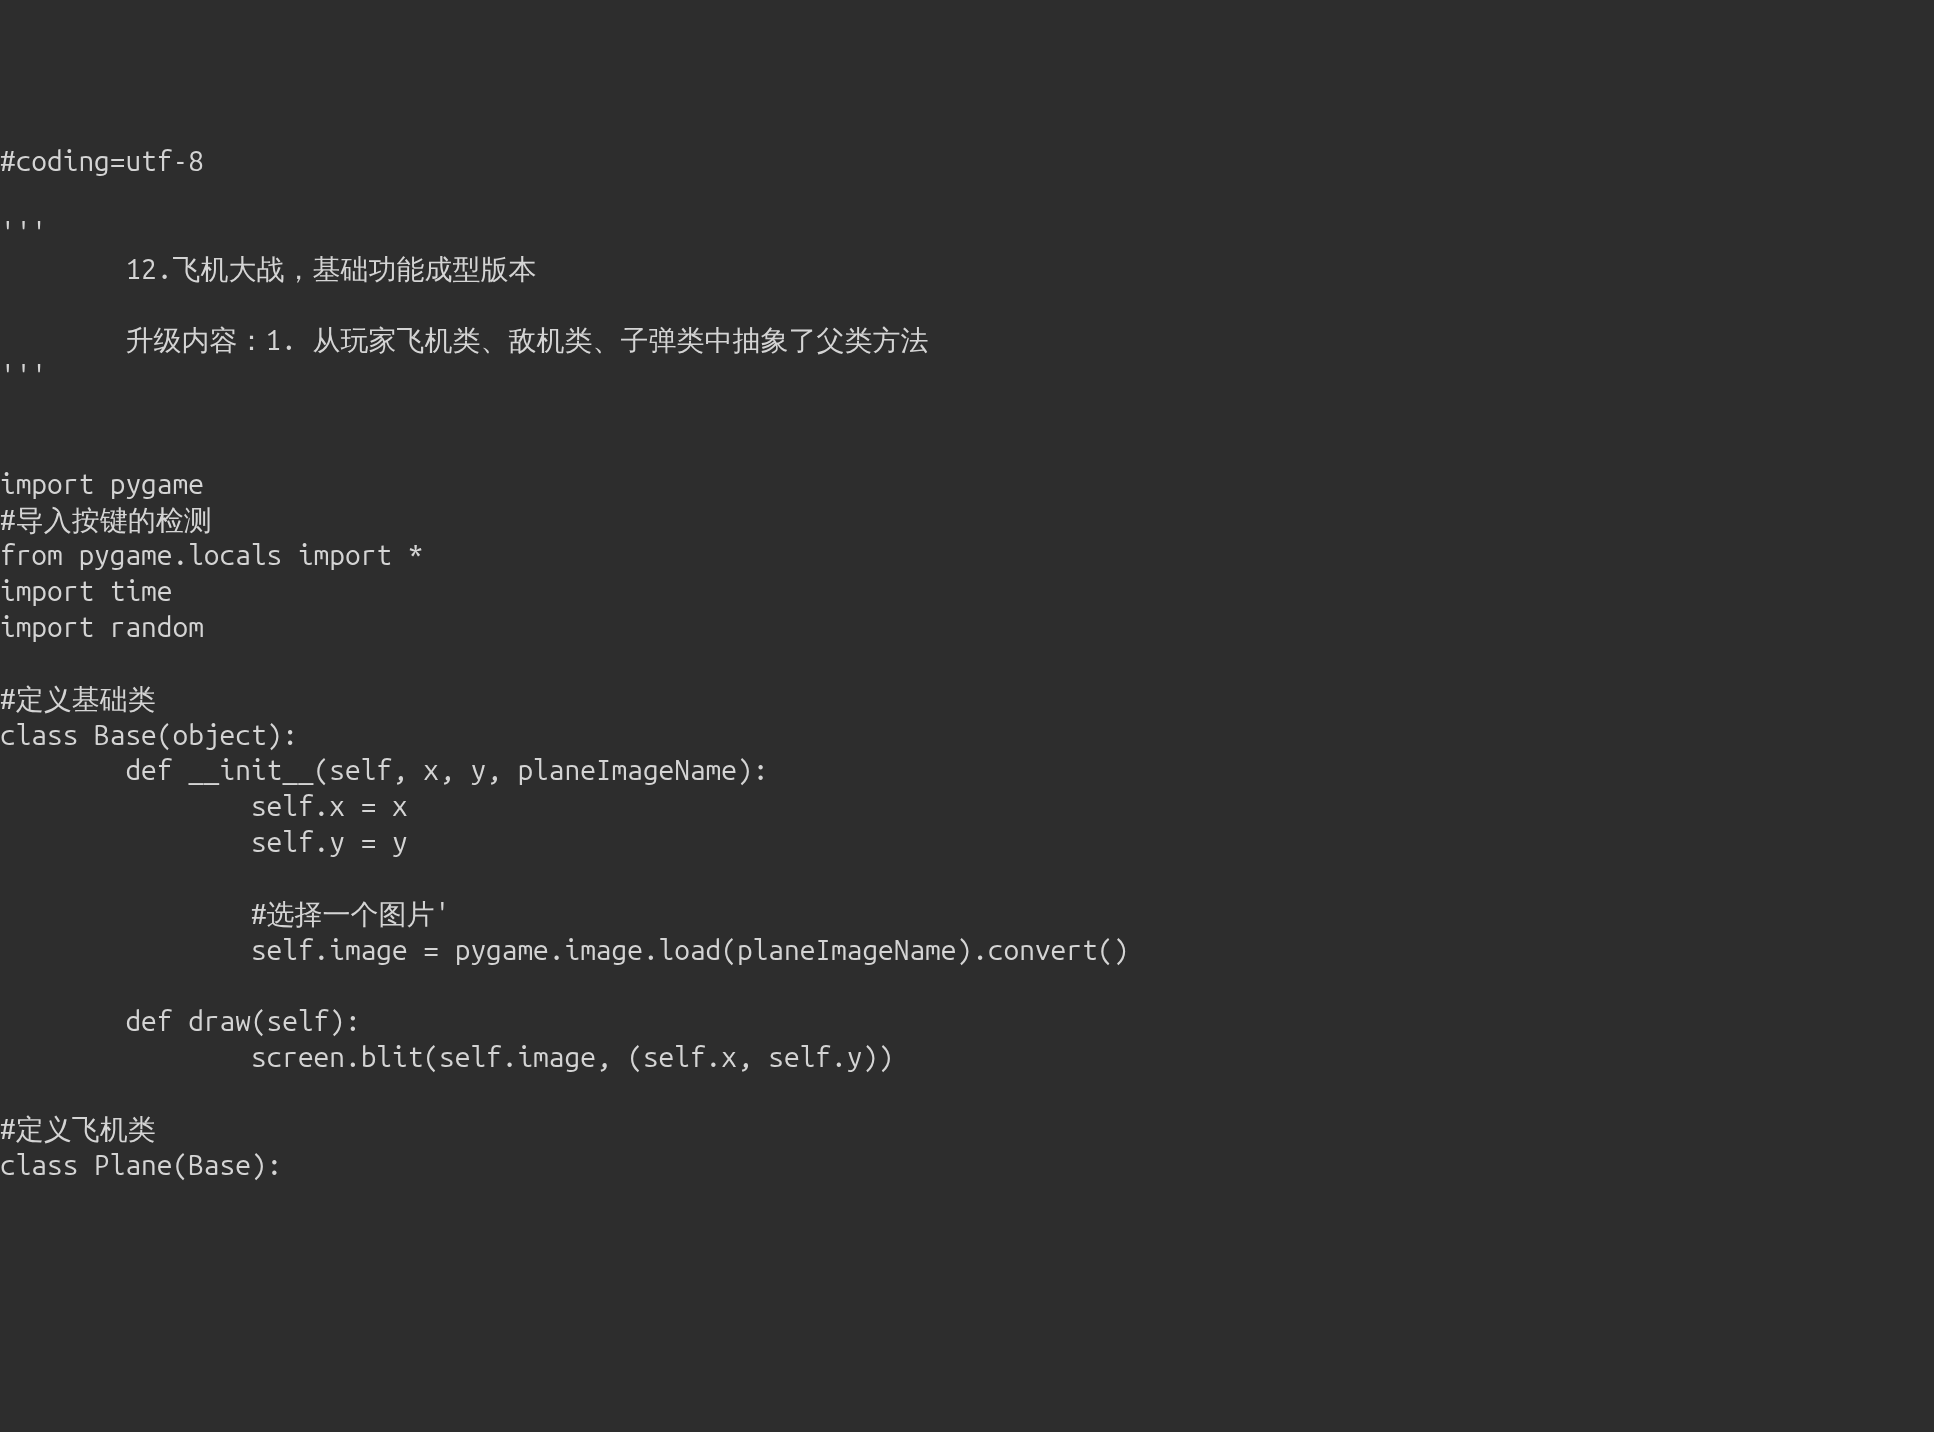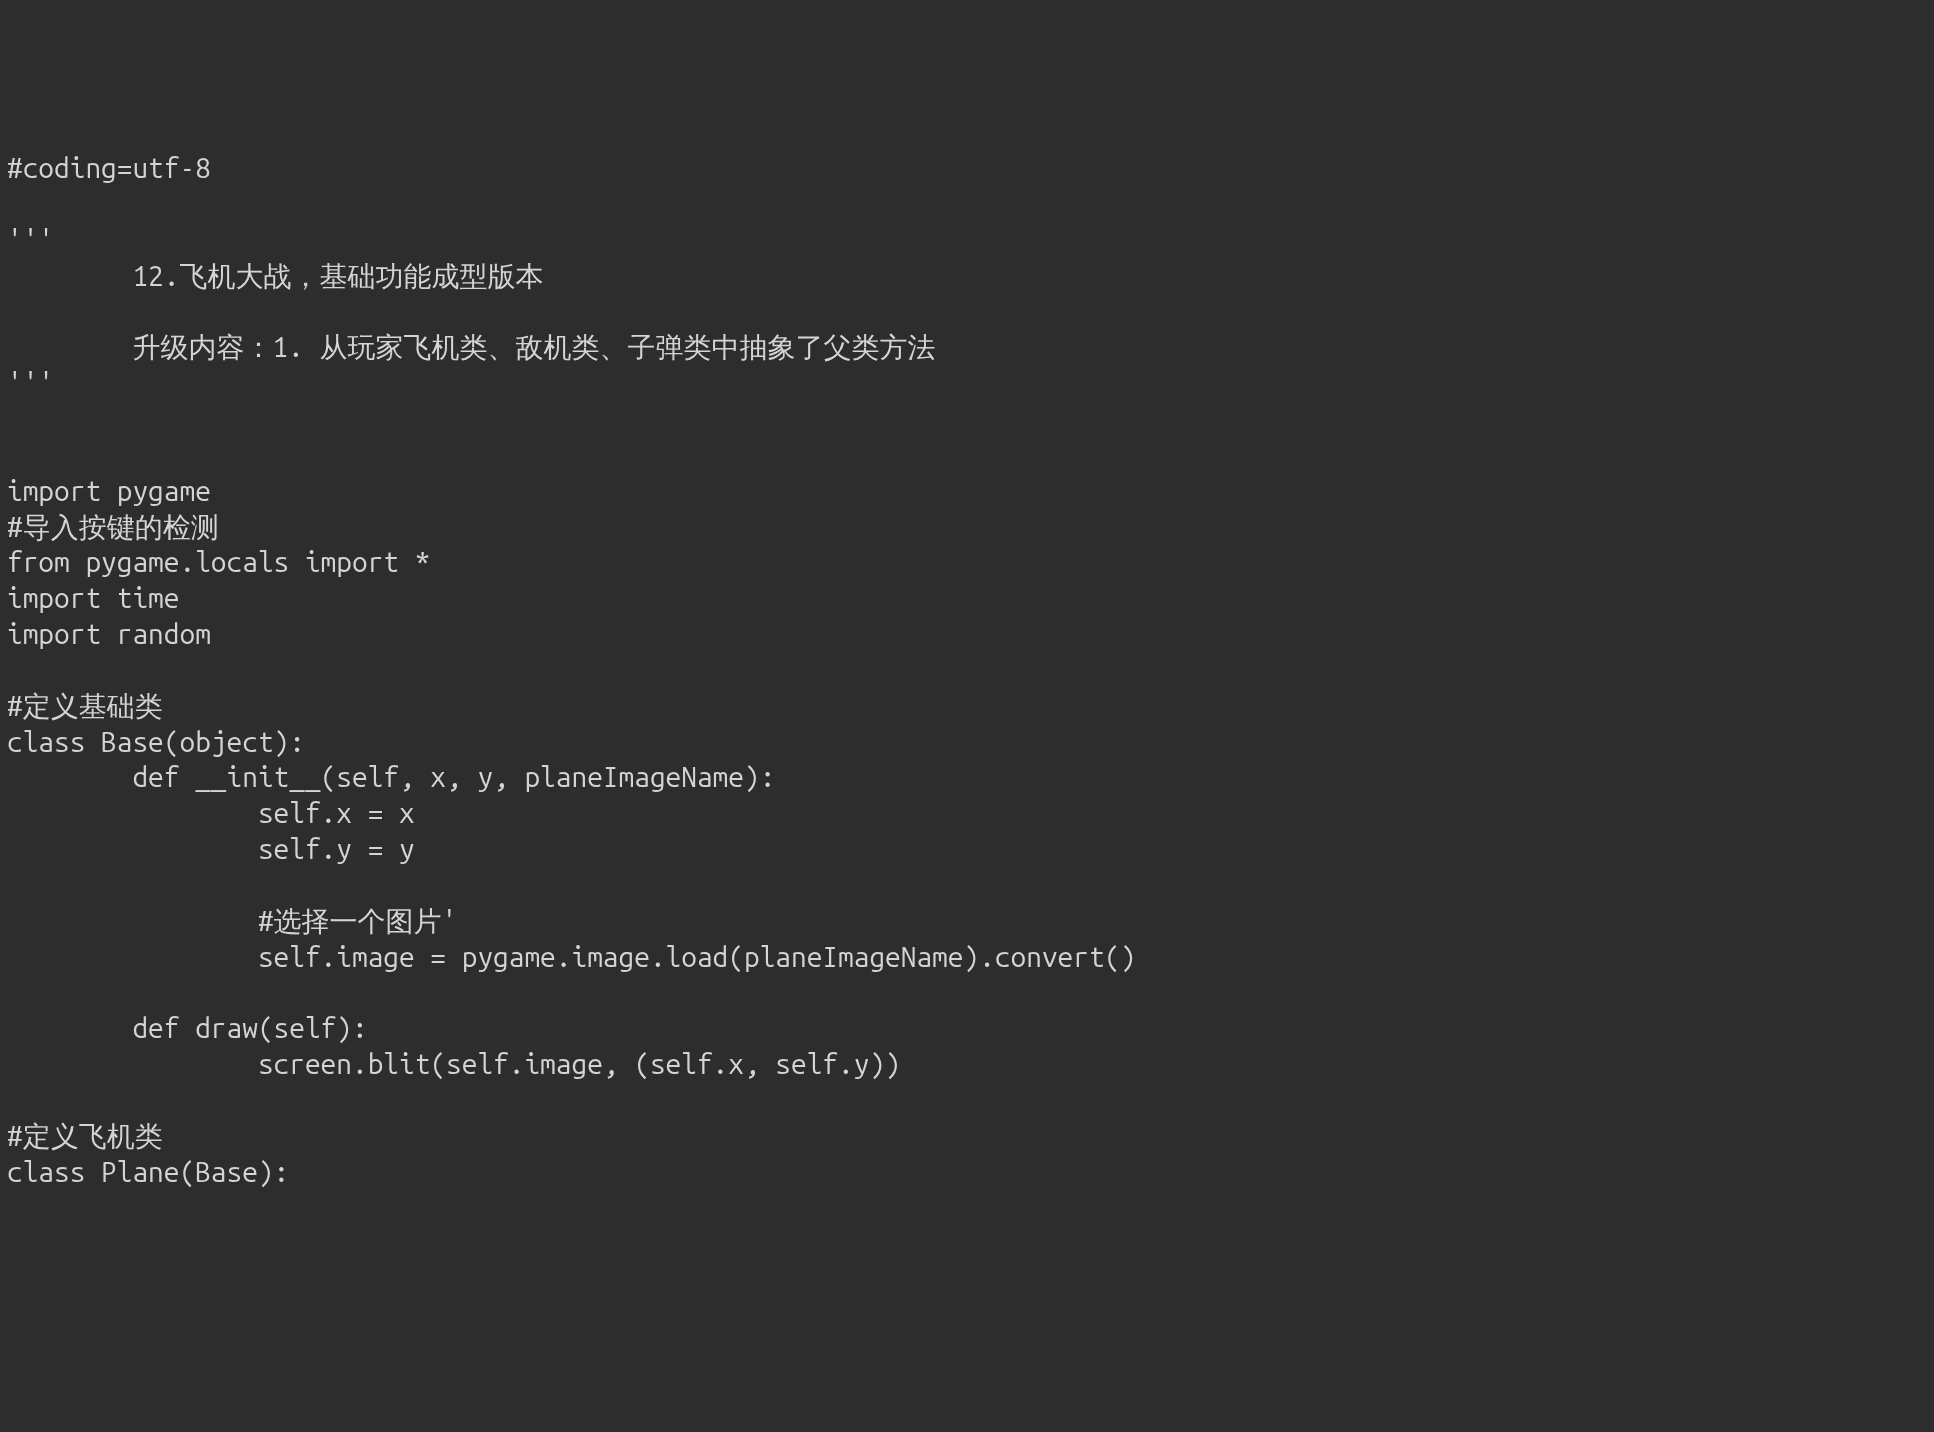--- a/index.html
+++ b/index.html
@@ -8,21 +8,21 @@
     background-color: #2d2d2d;
     color: #d4d4d4;
     font-family: "Ubuntu Mono", "DejaVu Sans Mono", Consolas, monospace;
     font-size: 28px;
     line-height: 1.28;
     white-space: pre;
     overflow-x: auto;
   }
   .code-container {
     padding: 0;
-    margin: 7px;
+    margin: 0;
   }
 </style>
 </head>
 <body>
 
 
 
 <div class="code-container"><span>#coding=utf-8</span>
 <span></span>
 <span>'''</span>

